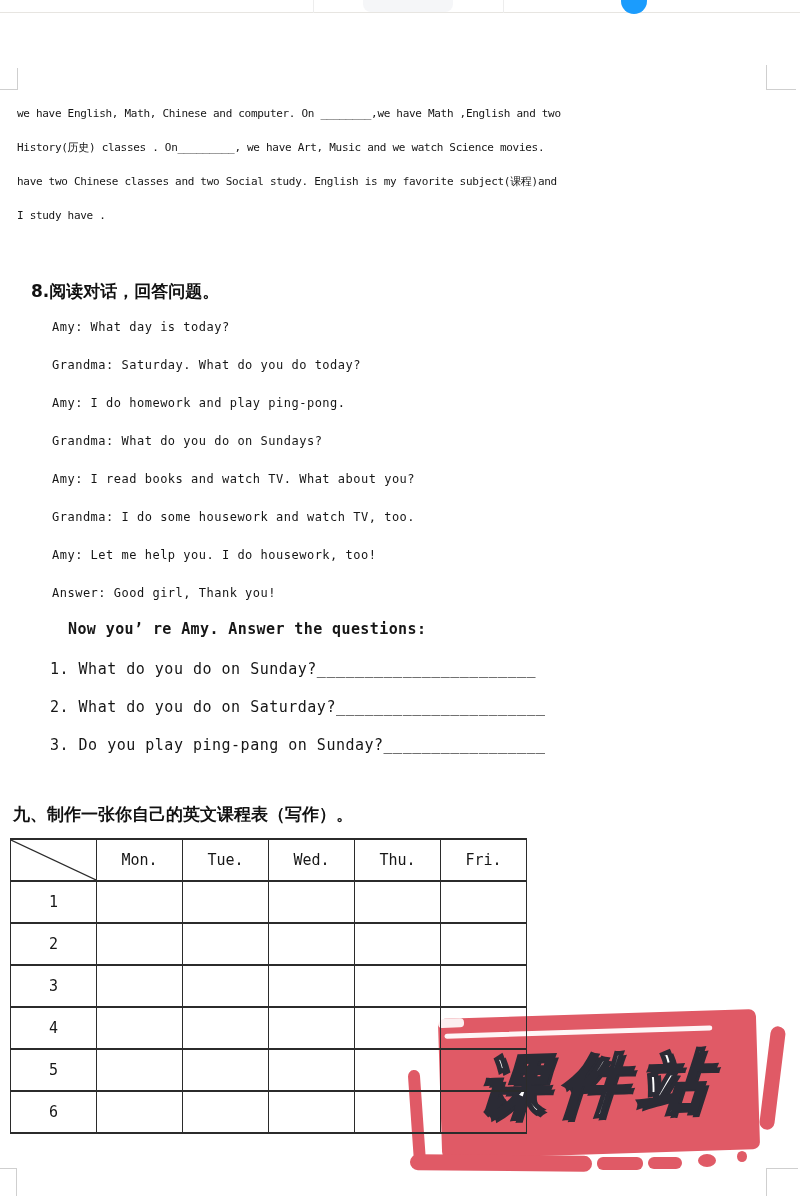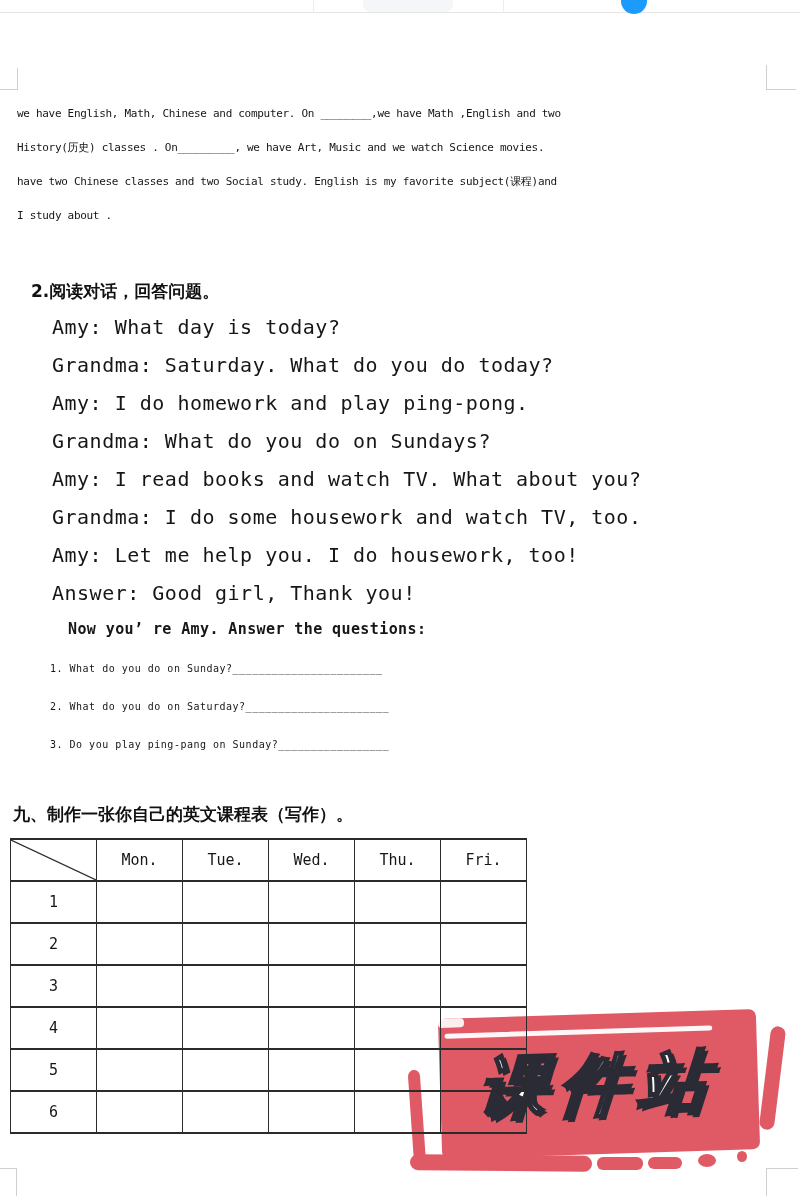--- a/index.html
+++ b/index.html
@@ -22,25 +22,25 @@
   .mark-bl { left: 0;   top: 1168px; width: 17px; height: 28px; border-right: 1px solid #cfcfcf; border-top: 1px solid #cfcfcf; }
   .mark-br { left: 766px; top: 1168px; width: 32px; height: 28px; border-left: 1px solid #cfcfcf; border-top: 1px solid #cfcfcf; }
 
   
   .passage { position: absolute; left: 17px; top: 97px; width: 768px;
              font-size: 11px; line-height: 34px; letter-spacing: -0.3px; white-space: nowrap; }
   .cn-heading { position: absolute; font-family: "DejaVu Sans", "Liberation Sans", sans-serif;
                 font-weight: bold; font-size: 17px; color: #111; white-space: nowrap; }
   .heading-2 { left: 31px; top: 280px; }
   .heading-9 { left: 13px; top: 803px; }
-  .dialogue { position: absolute; left: 52px; top: 308px; font-size: 20px;
+  .dialogue { position: absolute; left: 52px; top: 308px; font-size: 12px;
               line-height: 38px; letter-spacing: 0.5px; white-space: nowrap; }
   .prompt { position: absolute; left: 41px; top: 620px; font-size: 15px; font-weight: bold;
             letter-spacing: 0.4px; white-space: nowrap; padding-left: 27px; }
-  .questions { position: absolute; left: 50px; top: 650px; font-size: 10px;
+  .questions { position: absolute; left: 50px; top: 650px; font-size: 15px;
                line-height: 38px; letter-spacing: 0.5px; white-space: nowrap; }
 
   
   .timetable { position: absolute; left: 10px; top: 838px; z-index: 2;
                border-collapse: collapse; background: transparent; }
   .timetable td { border-left: 1px solid #2b2b2b; border-right: 1px solid #2b2b2b;
                   border-top: 2px solid #2b2b2b; border-bottom: 2px solid #2b2b2b;
                   width: 86px; height: 42px; text-align: center; vertical-align: middle;
                   font-size: 15px; background: transparent; }
   .timetable td.corner { width: 84px; position: relative; padding: 0; }
@@ -81,24 +81,24 @@
 
 <div class="mark mark-tl"></div>
 <div class="mark mark-tr"></div>
 <div class="mark mark-bl"></div>
 <div class="mark mark-br"></div>
 
 <div class="passage">
   <div>we have English, Math, Chinese and computer. On ________,we have Math ,English and two</div>
   <div>History(历史) classes . On_________, we have Art, Music and we watch Science movies.</div>
   <div>have two Chinese classes and two Social study. English is my favorite subject(课程)and</div>
-  <div>I study about .</div>
+  <div>I study have .</div>
 </div>
 
-<div class="cn-heading heading-2">2.阅读对话，回答问题。</div>
+<div class="cn-heading heading-2">8.阅读对话，回答问题。</div>
 
 <div class="dialogue">
   <div>Amy: What day is today?</div>
   <div>Grandma: Saturday. What do you do today?</div>
   <div>Amy: I do homework and play ping-pong.</div>
   <div>Grandma: What do you do on Sundays?</div>
   <div>Amy: I read books and watch TV. What about you?</div>
   <div>Grandma: I do some housework and watch TV, too.</div>
   <div>Amy: Let me help you. I do housework, too!</div>
   <div>Answer: Good girl, Thank you!</div>

